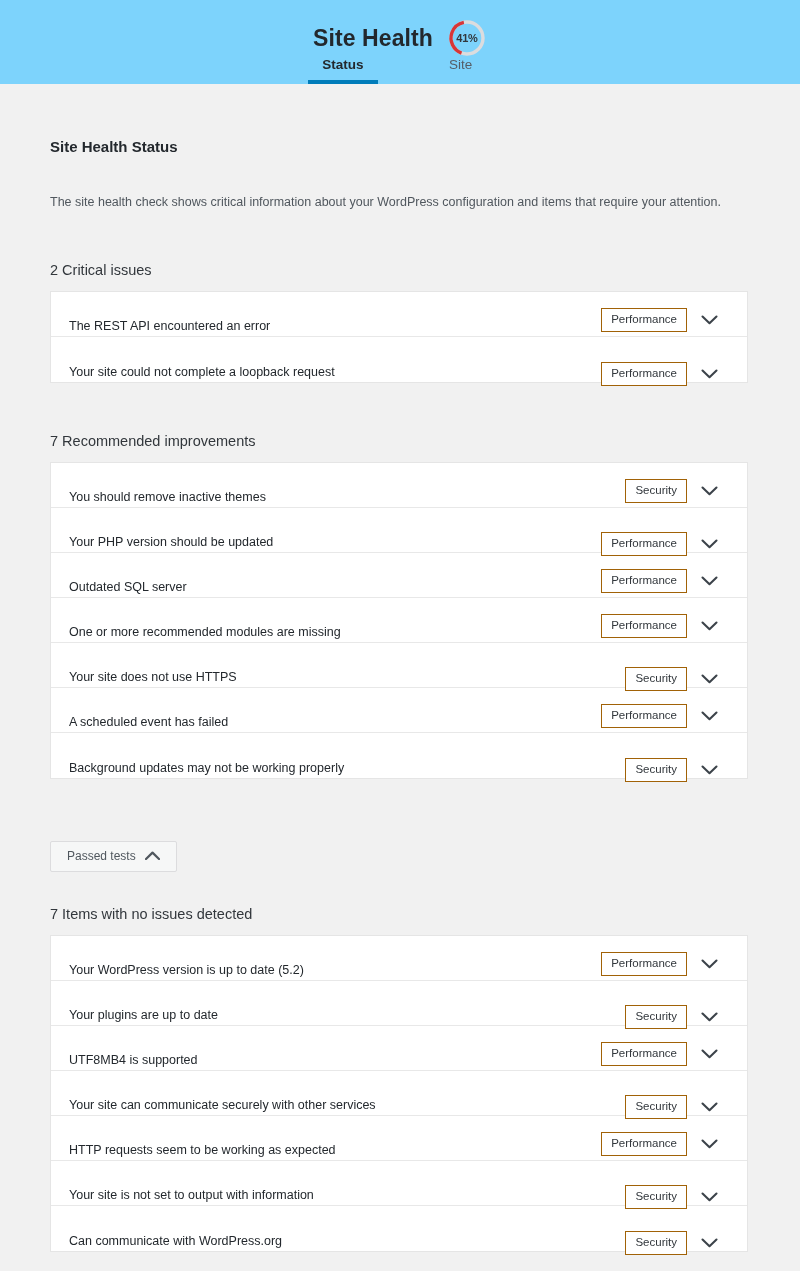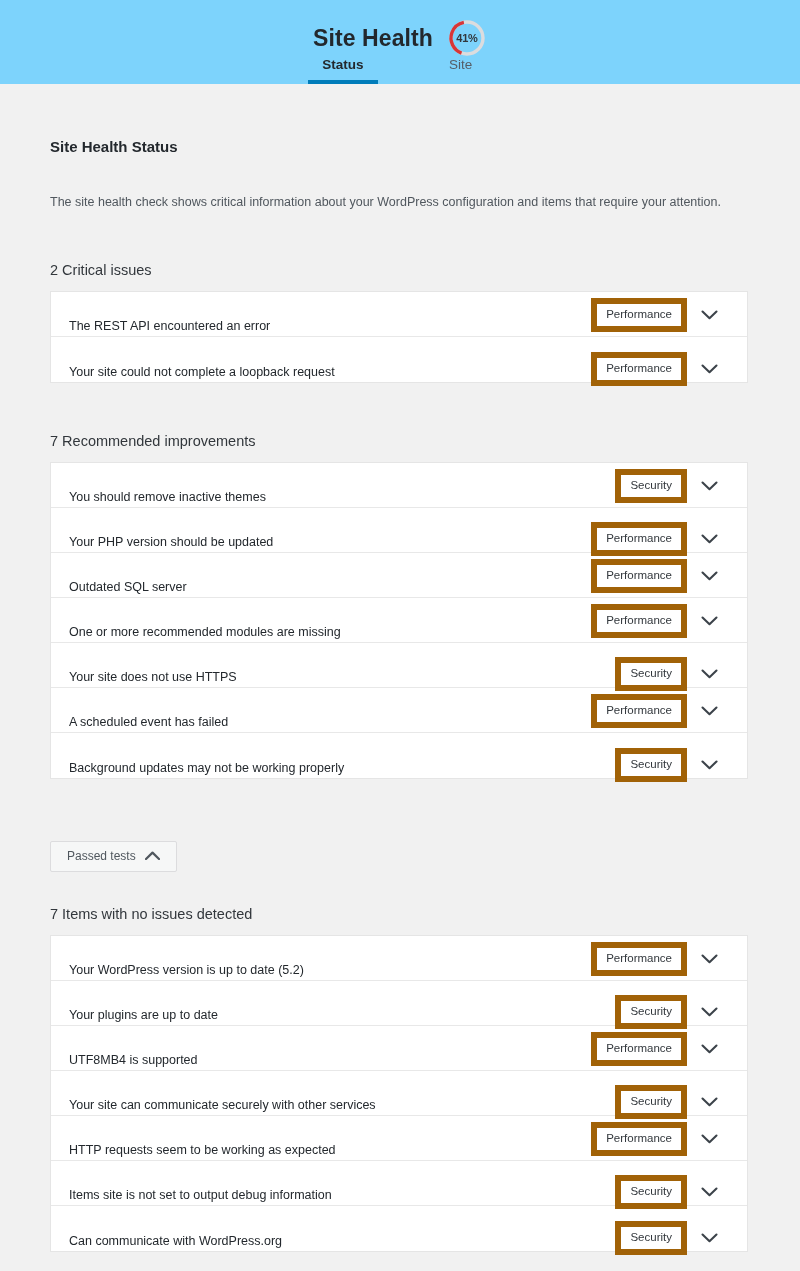--- a/index.html
+++ b/index.html
@@ -146,21 +146,21 @@
 
   .issue-right {
     display: flex;
     align-items: center;
     flex: 0 0 auto;
     padding-right: 14px;
   }
 
   .badge {
     display: inline-block;
-    border: 6px solid #a16207;
+    border: 1px solid #a16207;
     background: #ffffff;
     color: #32373c;
     font-size: 11.5px;
     padding: 4px 9px 5px 9px;
     line-height: 1.1;
     white-space: nowrap;
     text-align: center;
   }
 
   .chevron {
@@ -402,21 +402,21 @@
           <div class="issue-right nudge-up">
             <span class="badge">Performance</span>
             <span class="chevron">
               <svg width="17" height="10" viewBox="0 0 17 10">
                 <path d="M1.5 1.5 L8.5 8.2 L15.5 1.5" fill="none" stroke="#3c434a" stroke-width="2.1" stroke-linecap="round" stroke-linejoin="round"></path>
               </svg>
             </span>
           </div>
         </div>
         <div class="issue-row">
-          <div class="issue-label">Items site is not set to output debug information</div>
+          <div class="issue-label">Your site is not set to output with information</div>
           <div class="issue-right nudge-down">
             <span class="badge">Security</span>
             <span class="chevron">
               <svg width="17" height="10" viewBox="0 0 17 10">
                 <path d="M1.5 1.5 L8.5 8.2 L15.5 1.5" fill="none" stroke="#3c434a" stroke-width="2.1" stroke-linecap="round" stroke-linejoin="round"></path>
               </svg>
             </span>
           </div>
         </div>
         <div class="issue-row">

